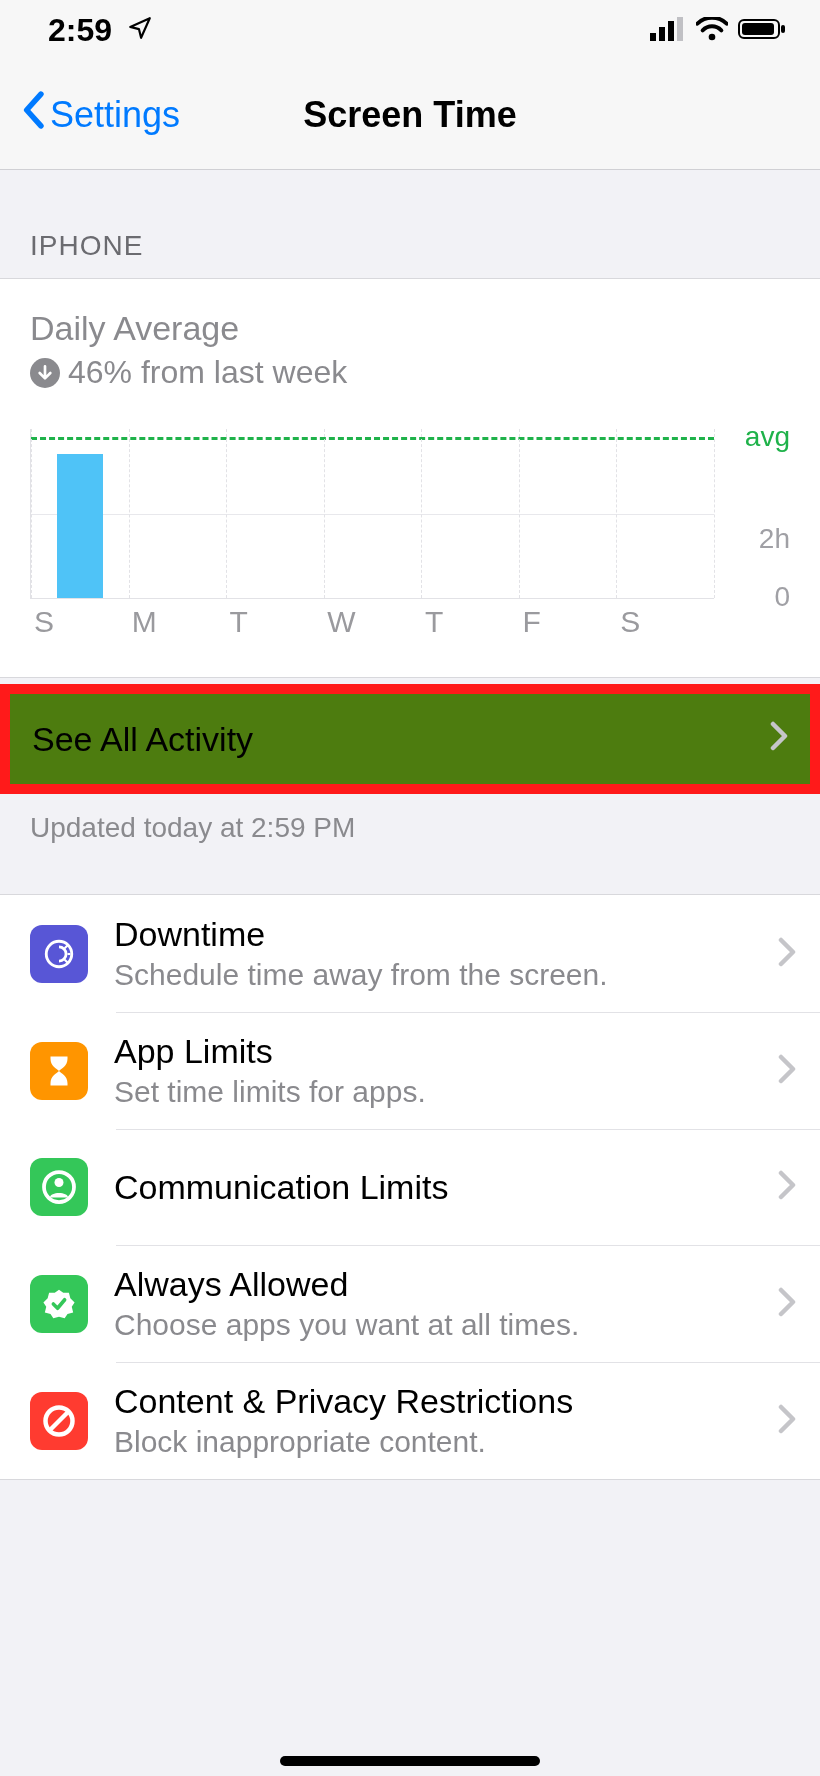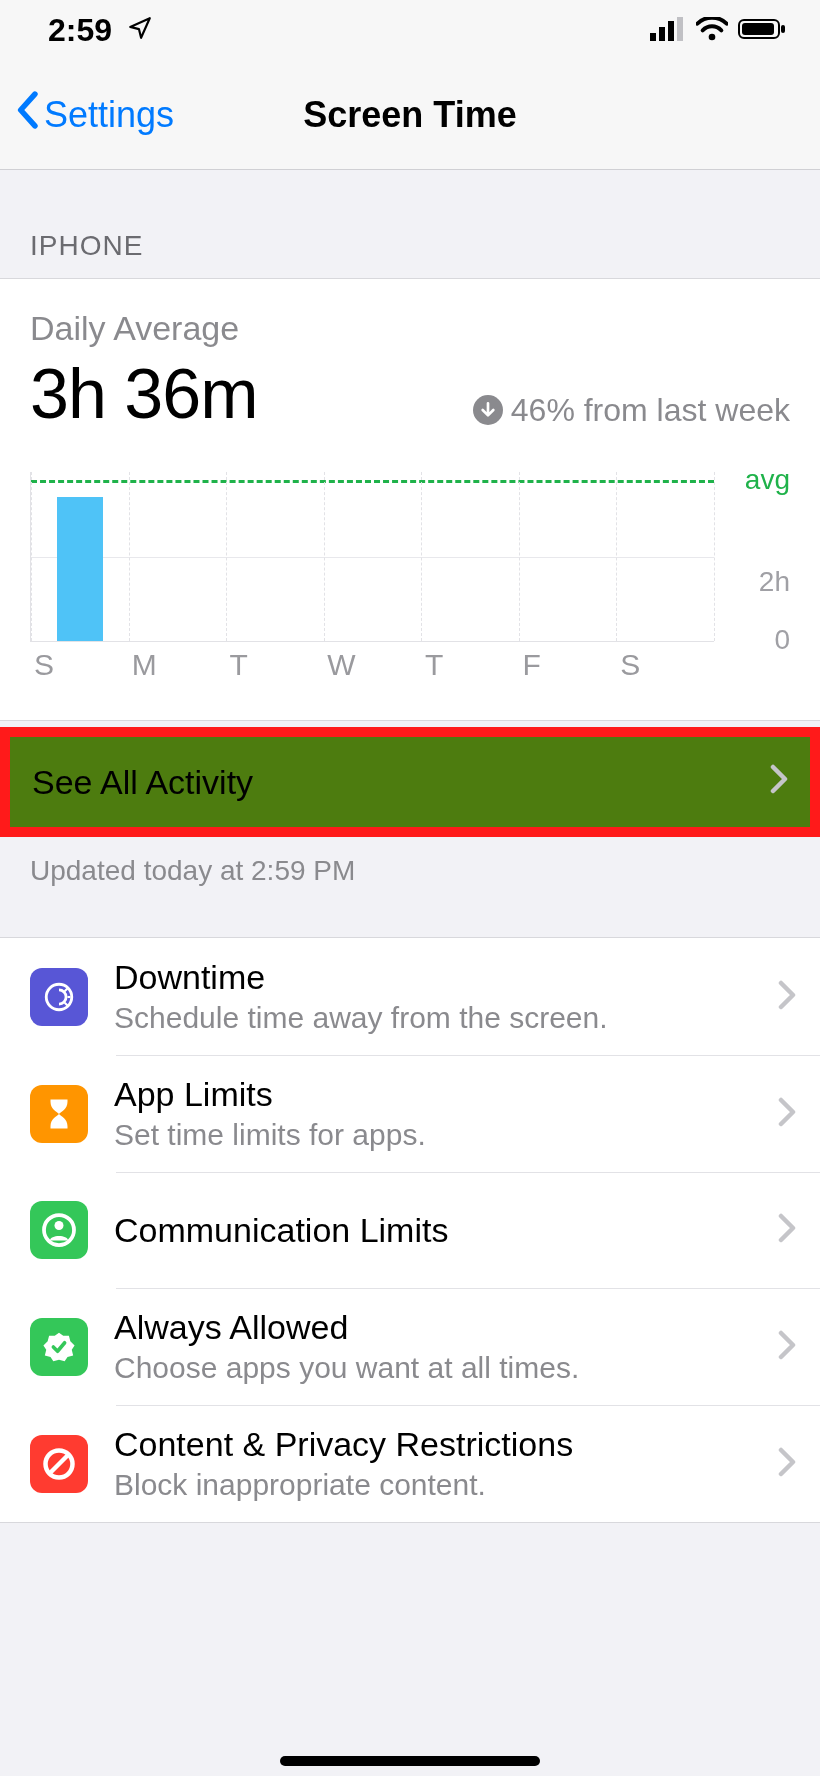--- a/index.html
+++ b/index.html
@@ -32,21 +32,21 @@
     position: relative;
     border-bottom: 1px solid #d0d0d4;
     display: flex;
     align-items: center;
   }
   .nav-back {
     display: flex;
     align-items: center;
     color: #007aff;
     font-size: 36px;
-    padding-left: 14px;
+    padding-left: 20px;
     gap: 4px;
   }
   .nav-title {
     position: absolute;
     left: 0; right: 0;
     text-align: center;
     font-size: 36px;
     font-weight: 700;
   }
 
@@ -247,21 +247,20 @@
     <span>Settings</span>
   </div>
   <div class="nav-title">Screen Time</div>
 </div>
 
 <div class="section-header">IPHONE</div>
 
 <div class="card">
   <div class="daily-avg-label">Daily Average</div>
   <div class="daily-avg-row">
-    <div class="daily-avg-value">3h 36m</div>
     <div class="delta">
       <span class="delta-circle">
         <svg width="16" height="16" viewBox="0 0 12 12">
             <path d="M6 1 V10 M2 6 L6 10 L10 6" fill="none" stroke="#fff" stroke-width="2" stroke-linecap="round" stroke-linejoin="round"></path>
           </svg>
       </span>
       <span>46% from last week</span>
     </div>
   </div>
 

